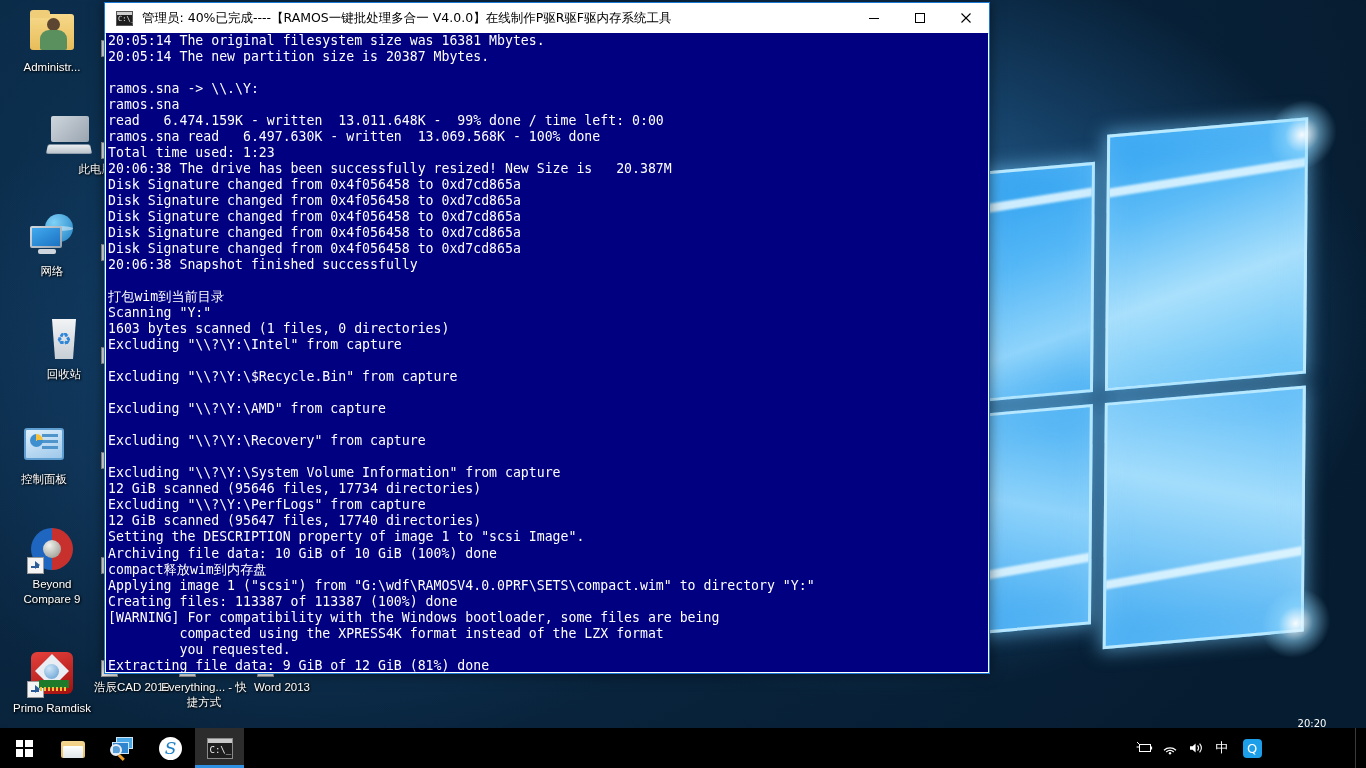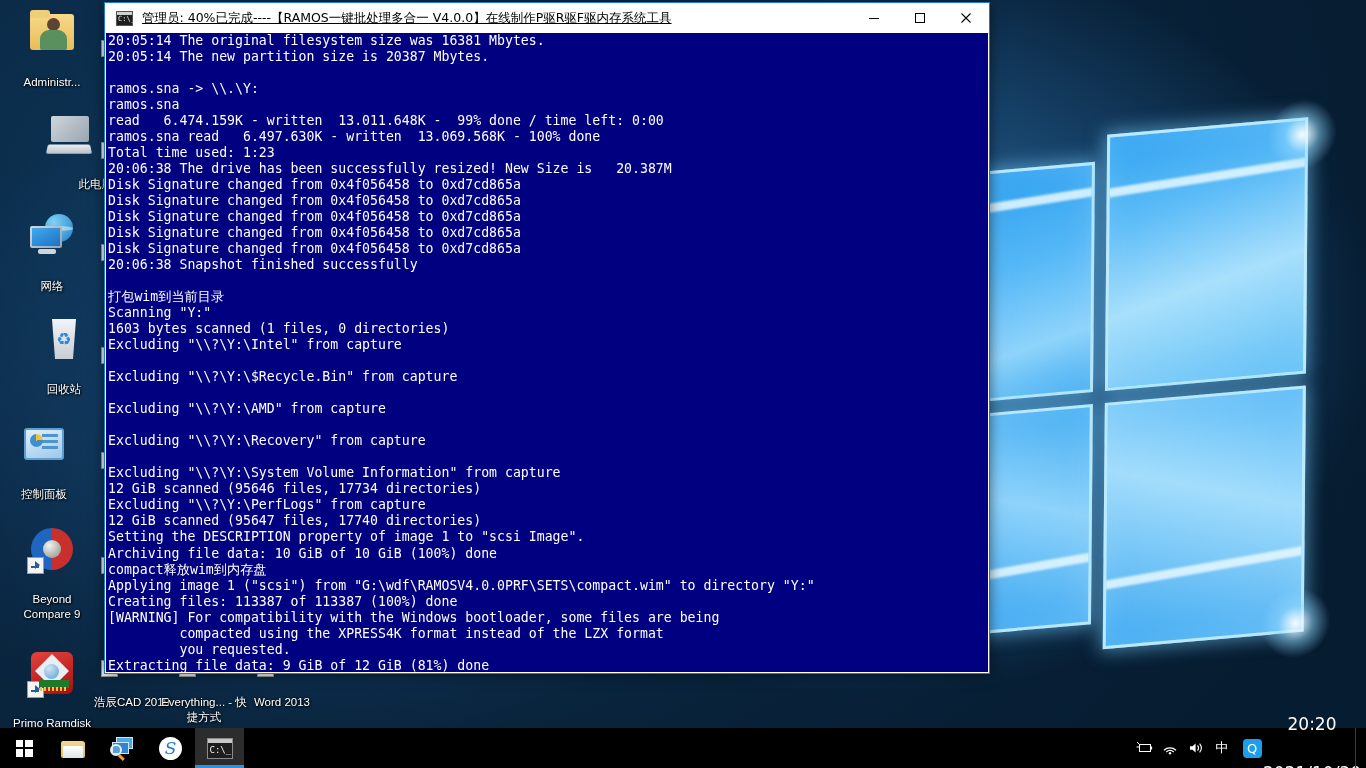--- a/index.html
+++ b/index.html
@@ -32,21 +32,21 @@
   #p-br{left:130px;top:276px;width:195px;height:240px;
         background:linear-gradient(195deg,#5cbbf7 0%,#a3ddfc 40%,#3fa9f1 100%);}
   .streak{position:absolute;left:-20%;width:140%;height:9px;background:rgba(230,248,255,.85);
           filter:blur(1px);}
   .sparkle{position:absolute;width:70px;height:70px;border-radius:50%;
         background:radial-gradient(circle,rgba(255,255,255,.95) 0%,rgba(150,220,255,.45) 35%,rgba(0,0,0,0) 70%);}
   
   #desktop-icons{position:absolute;left:0;top:0;width:300px;height:730px;}
   .dicon{position:absolute;width:88px;text-align:center;}
   .dicon .glyph{width:48px;height:48px;margin:0 auto;position:relative;}
-  .dicon .lbl{margin-top:19px;color:#fff;font-size:11.5px;line-height:15px;
+  .dicon .lbl{margin-top:4px;color:#fff;font-size:11.5px;line-height:15px;
      text-shadow:1px 1px 2px rgba(0,0,0,.95),0 0 3px rgba(0,0,0,.9);
      font-family:"Liberation Sans","DejaVu Sans",sans-serif;}
   .shortcut-arrow{position:absolute;left:-1px;bottom:-1px;width:15px;height:15px;
      background:#f4f4f4;border:1px solid #9a9a9a;}
   .shortcut-arrow:after{content:"";position:absolute;left:3px;top:8px;width:8px;height:2px;
      background:#2a5c9a;}
   .shortcut-arrow:before{content:"";position:absolute;left:7px;top:3px;border-left:5px solid #2a5c9a;
      border-top:4px solid transparent;border-bottom:4px solid transparent;}
   
   .ic-folderuser{position:absolute;inset:0;}
@@ -130,21 +130,21 @@
      box-shadow:0 0 12px rgba(0,0,0,.55);}
   #console-titlebar{height:30px;background:#ffffff;display:flex;align-items:center;
      border-bottom:1px solid #d8d8d8;}
   #cmd-tb-icon{width:17px;height:15px;margin-left:11px;background:#1e1e1e;border:1px solid #555;
      position:relative;box-sizing:border-box;flex:0 0 auto;}
   #cmd-tb-icon:before{content:"";position:absolute;left:0;right:0;top:0;height:3px;
      background:#cfcfcf;}
   #cmd-tb-icon:after{content:"C:\\_";position:absolute;left:1px;top:3px;color:#e8e8e8;
      font-family:"DejaVu Sans Mono","Liberation Mono",monospace;font-size:7px;line-height:9px;}
   #console-title{margin-left:9px;font-size:12.5px;color:#000;white-space:nowrap;overflow:hidden;
-     font-family:"DejaVu Sans","Liberation Sans",sans-serif;text-decoration:underline;}
+     font-family:"DejaVu Sans","Liberation Sans",sans-serif;}
   .winbtns{margin-left:auto;display:flex;height:30px;}
   .winbtn{width:46px;height:30px;display:flex;align-items:center;justify-content:center;
      font-size:13px;color:#000;font-family:"DejaVu Sans",sans-serif;}
   .winbtn svg{display:block;}
   #console-body{position:absolute;left:1px;top:30px;right:1px;bottom:1px;background:#000080;
      overflow:hidden;}
   #console-text{position:absolute;left:2px;top:0px;right:0;white-space:pre;
      font-family:"DejaVu Sans Mono","Liberation Mono",monospace;
      font-size:13.2px;line-height:16.02px;color:#fff;letter-spacing:0px;}
   .cn-line{height:16.02px;}
@@ -160,21 +160,21 @@
   .tbitem.active:after{content:"";position:absolute;left:0;right:0;bottom:0;height:3px;background:#2f8fe0;}
   #tray{margin-left:auto;display:flex;align-items:center;height:40px;padding-right:2px;}
   .trayicon{width:26px;height:40px;display:flex;align-items:center;justify-content:center;color:#fff;font-size:14px;}
   #tray-ime{width:26px;height:40px;display:flex;align-items:center;justify-content:center;color:#fff;font-size:13px;
      font-family:"DejaVu Sans",sans-serif;}
   #tray-qq{width:34px;height:40px;display:flex;align-items:center;justify-content:center;}
   #tray-qq .qq{width:19px;height:19px;border-radius:4px;background:#1c9fe8;position:relative;}
   #tray-qq .qq:after{content:"Q";position:absolute;inset:0;display:flex;align-items:center;justify-content:center;
      color:#fff;font-size:13px;font-family:"DejaVu Sans",sans-serif;}
   #tray-clock{width:86px;height:40px;display:flex;flex-direction:column;align-items:center;justify-content:center;
-     color:#fff;font-size:17px;line-height:14px;font-family:"DejaVu Sans","Liberation Sans",sans-serif;gap:35px;}
+     color:#fff;font-size:10px;line-height:14px;font-family:"DejaVu Sans","Liberation Sans",sans-serif;gap:35px;}
   #show-desktop{width:8px;height:40px;border-left:1px solid #3a3a3a;}
   
   .ic-explorer{width:24px;height:19px;position:relative;}
   .ic-explorer .back{position:absolute;left:0;top:2px;width:24px;height:17px;border-radius:2px 3px 2px 2px;
      background:linear-gradient(180deg,#f5d793,#e7bd62);}
   .ic-explorer .front{position:absolute;left:2px;top:7px;width:20px;height:12px;border-radius:1px;
      background:linear-gradient(180deg,#ffffff,#dfe5ea);}
   .ic-everything{width:24px;height:22px;position:relative;}
   .ic-everything .w1{position:absolute;left:6px;top:0;width:17px;height:12px;background:#49a8e8;border:1px solid #cfe6f8;box-sizing:border-box;}
   .ic-everything .w2{position:absolute;left:2px;top:5px;width:17px;height:12px;background:#2f86cf;border:1px solid #cfe6f8;box-sizing:border-box;}

